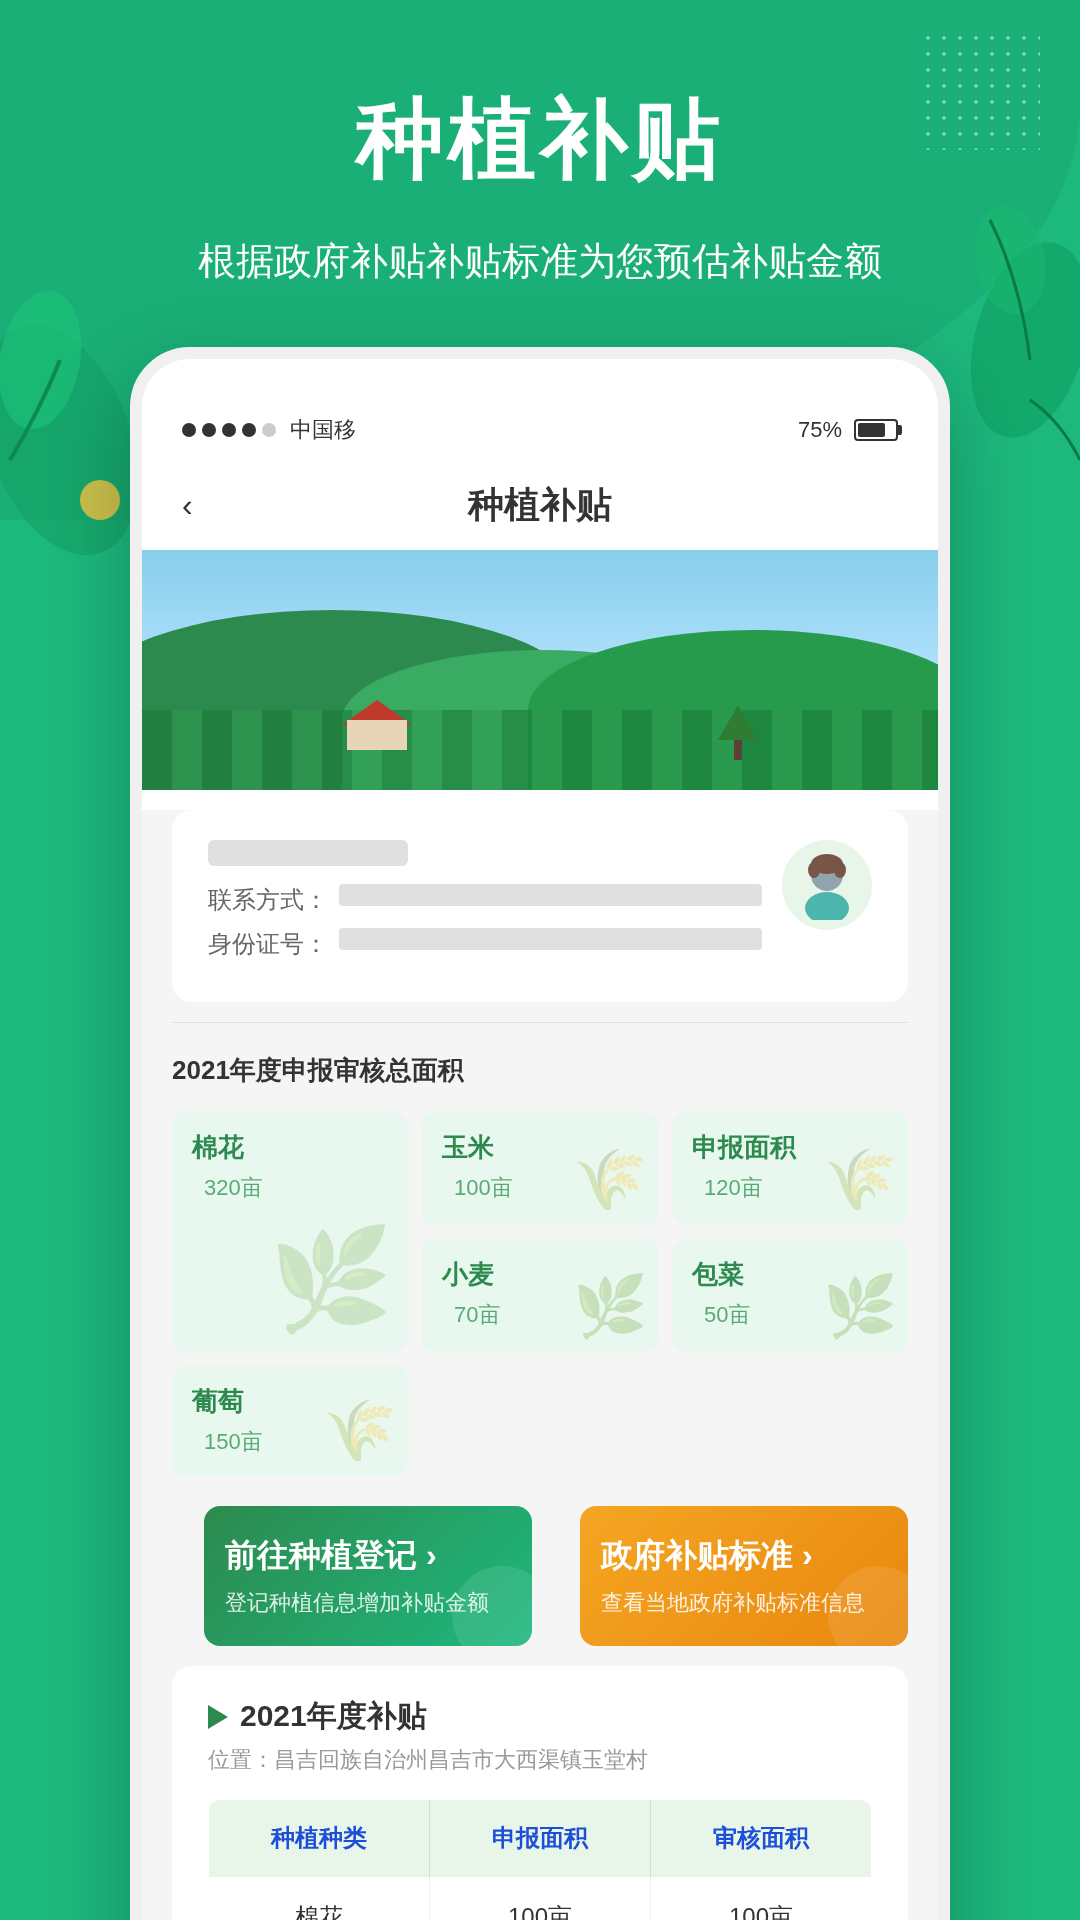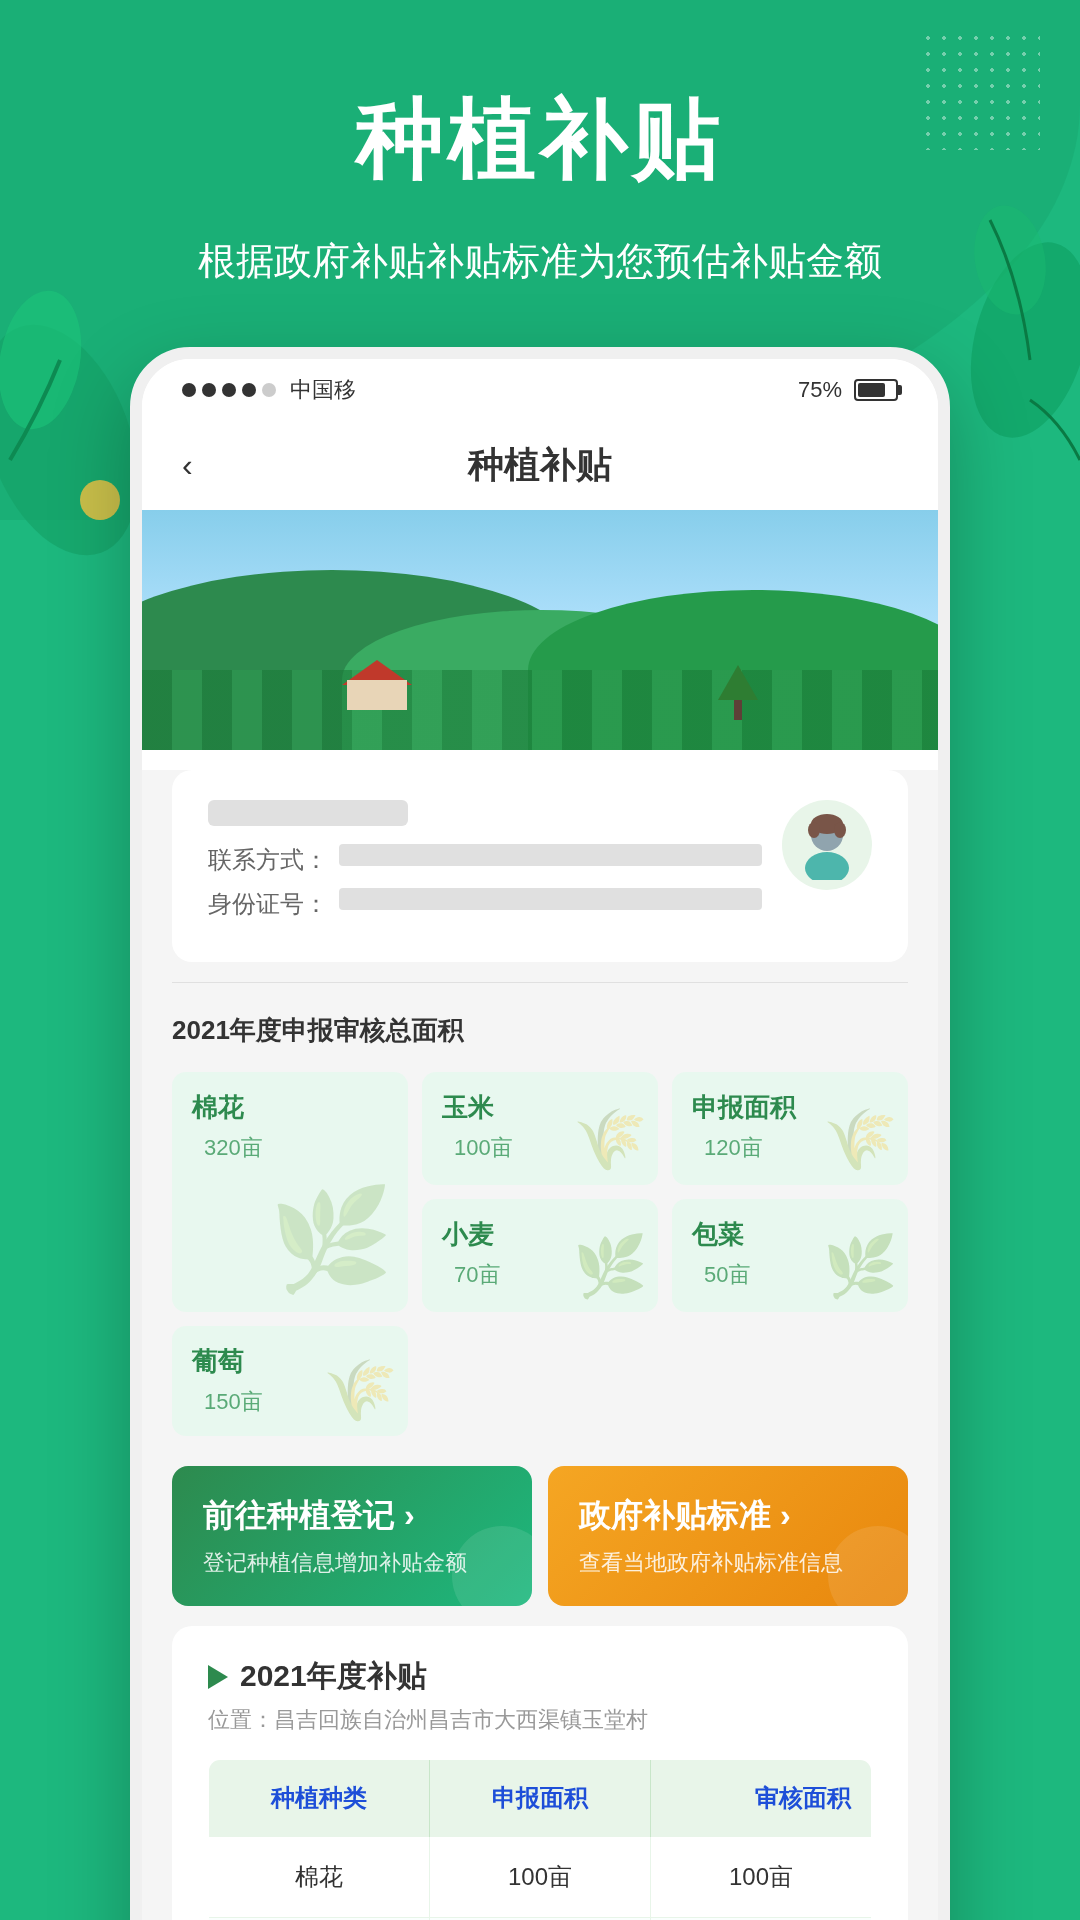--- a/index.html
+++ b/index.html
@@ -93,20 +93,21 @@
       border: 12px solid #f0f0f0;
     }
 
     
     .status-bar {
       background: #ffffff;
       padding: 16px 40px;
       display: flex;
       justify-content: space-between;
       align-items: center;
+      margin-top: 40px;
     }
     .status-dots {
       display: flex;
       gap: 6px;
       align-items: center;
     }
     .dot {
       width: 14px; height: 14px;
       border-radius: 50%;
     }
@@ -367,24 +368,25 @@
 
     
     .action-buttons {
       display: grid;
       grid-template-columns: 1fr 1fr;
       gap: 16px;
       margin: 20px 0;
     }
     .action-btn {
       border-radius: 16px;
-      padding: 28px 31px;
+      padding: 28px 21px;
       cursor: pointer;
       position: relative;
       overflow: hidden;
+      margin-left: 32px;
     }
     .action-btn-green {
       background: linear-gradient(135deg, #2d8a4e, #1db87e);
     }
     .action-btn-orange {
       background: linear-gradient(135deg, #f5a623, #e8870d);
     }
     .action-btn-title {
       font-size: 32px;
       font-weight: 700;
@@ -445,21 +447,21 @@
       background: #e8f5e9;
     }
     .table-header th {
       padding: 22px 20px;
       font-size: 24px;
       color: #1d4ed8;
       font-weight: 600;
       text-align: center;
       border-right: 1px solid #c8e6c9;
     }
-    .table-header th:last-child { border-right: none; text-align: right; }
+    .table-header th:last-child { border-right: none; }
     .table-body td {
       padding: 24px 20px;
       font-size: 24px;
       color: #333;
       text-align: center;
       border-top: 1px solid #e8f5e9;
       border-right: 1px solid #e8f5e9;
     }
     .table-body td:last-child { border-right: none; }
     .table-body tr:nth-child(even) { background: #fafffe; }

